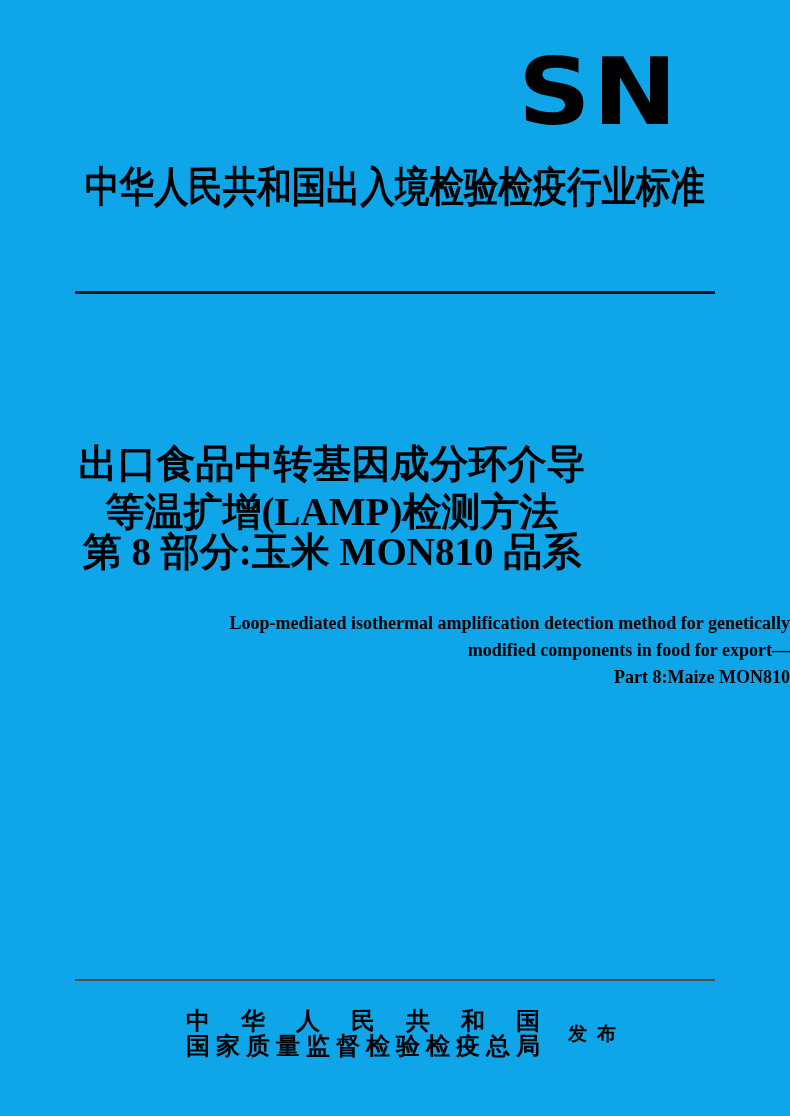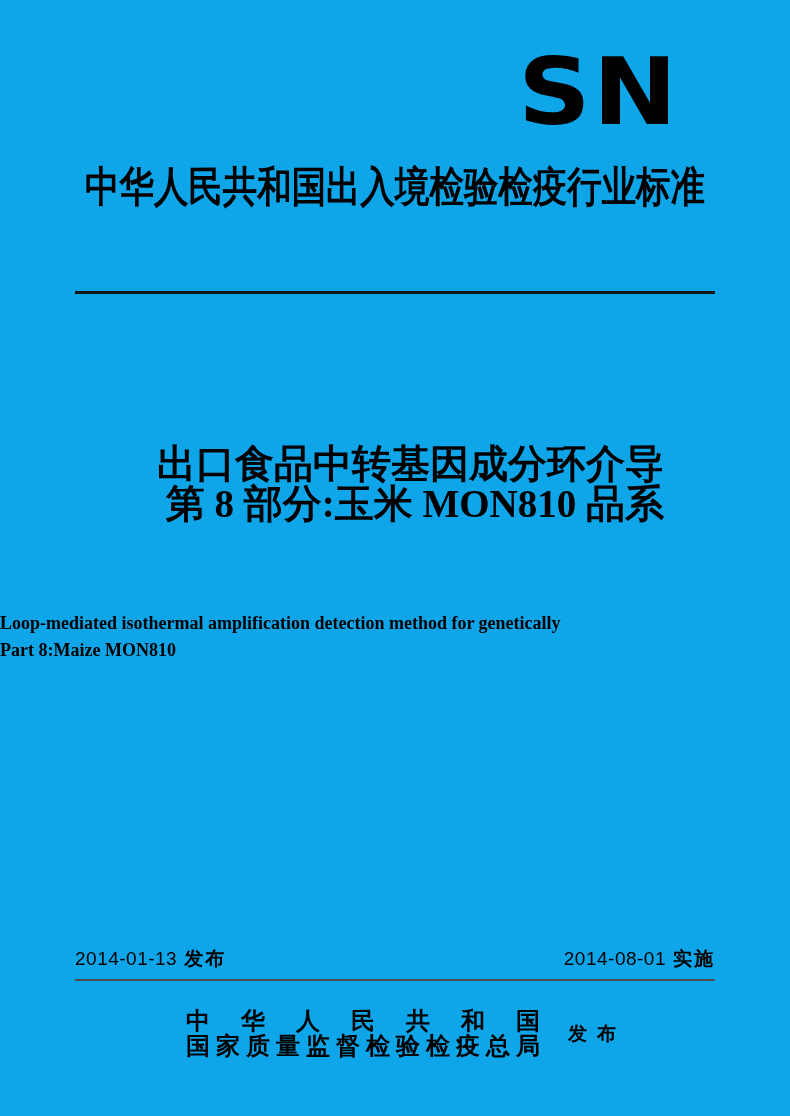--- a/index.html
+++ b/index.html
@@ -36,30 +36,30 @@
   }
   .std-code .prefix{font-family:"Liberation Serif","DejaVu Serif",serif;}
   .std-code .number{font-family:"Liberation Sans","DejaVu Sans",sans-serif;margin-left:7px;font-weight:700;}
   
   .rule{position:absolute;left:75px;width:640px;}
   .rule-top{top:291px;height:3px;background:#161616;}
   .rule-bottom{top:979px;height:2px;background:#4d4d4d;}
   
   .title-zh{
     position:absolute;top:444px;left:0;width:664px;
-    text-align:right;font-weight:bold;
+    text-align:center;font-weight:bold;
     font-family:"Liberation Serif",sans-serif;
     font-size:39px;line-height:1;
   }
   .title-zh .l2{margin-top:9px;}
   .title-zh .l3{margin-top:1px;}
   
   .title-en{
     position:absolute;top:610px;left:0;width:790px;
-    text-align:left;font-weight:bold;
+    text-align:right;font-weight:bold;
     font-family:"Liberation Serif","DejaVu Serif",serif;
     font-size:18px;line-height:27px;
   }
   
   .dates-row{
     position:absolute;top:948px;left:75px;width:640px;
     display:flex;justify-content:space-between;
     font-size:19px;line-height:1.2;white-space:nowrap;
   }
   .date-num{font-weight:400;letter-spacing:0.5px;}
@@ -88,36 +88,30 @@
 
   <div class="sn-logo">SN</div>
 
   <div class="header-title">中华人民共和国出入境检验检疫行业标准</div>
 
 
   <div class="rule rule-top"></div>
 
   <div class="title-zh">
     <div class="l1">出口食品中转基因成分环介导</div>
+    <div class="l2">等温扩增(LAMP)检测方法</div>
     <div class="l3">第 8 部分:玉米 MON810 品系</div>
   </div>
 
   <div class="title-en">
     <div>Loop-mediated isothermal amplification detection method for genetically</div>
+    <div>modified components in food for export—</div>
     <div>Part 8:Maize MON810</div>
   </div>
 
-  <div class="dates-row">
-    <div>
-      <span class="date-num">2014-01-13</span><span class="date-label">发布</span>
-    </div>
-    <div>
-      <span class="date-num">2014-08-01</span><span class="date-label">实施</span>
-    </div>
-  </div>
 
   <div class="rule rule-bottom"></div>
 
   <div class="publisher">
     <div class="pub-lines">
       <div class="pub-line justify-chars">
           <span>中</span>
           <span>华</span>
           <span>人</span>
           <span>民</span>

